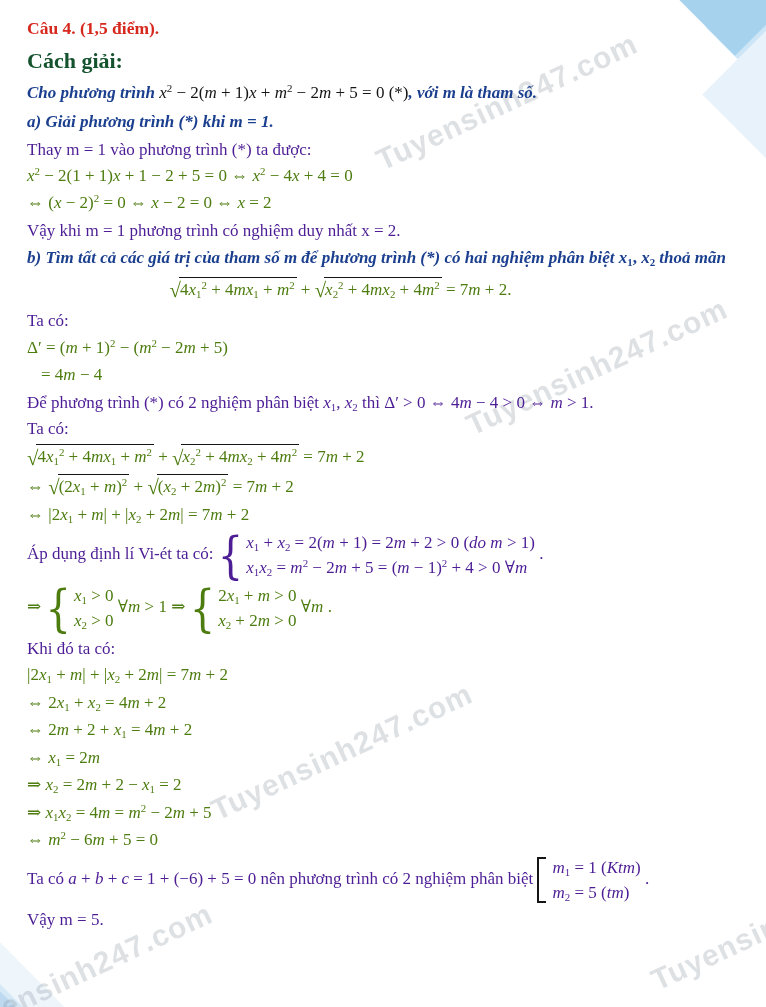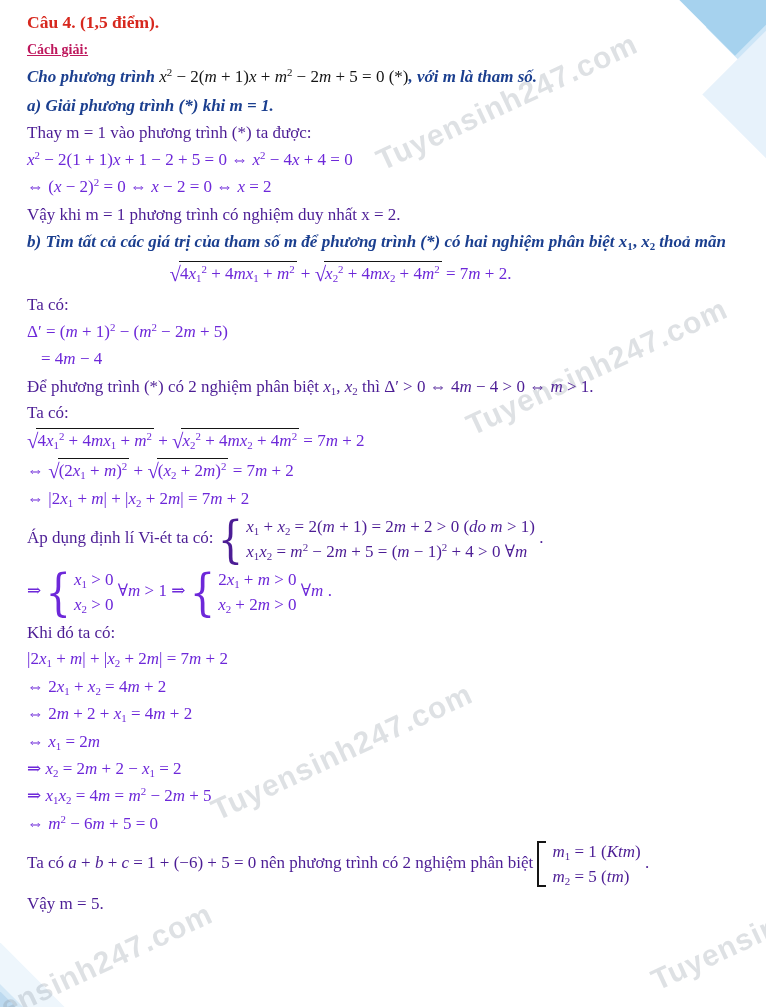--- a/index.html
+++ b/index.html
@@ -16,29 +16,29 @@
   
   .wm{position:absolute;z-index:1;font-family:"Liberation Sans","DejaVu Sans",sans-serif;
       font-weight:bold;font-size:30px;letter-spacing:1px;color:rgba(138,148,158,0.28);
       transform:rotate(-25deg);white-space:nowrap;pointer-events:none;}
   .wm1{left:365px;top:85px;}
   .wm2{left:455px;top:350px;}
   .wm3{left:200px;top:735px;}
   .wm4{left:640px;top:905px;}
   .wm5{left:-60px;top:955px;}
   
-  .content{position:relative;z-index:2;padding:6px 12px 0 27px;}
+  .content{position:relative;z-index:2;padding:12px 12px 0 27px;}
   .blk{margin:3px 0 5px;font-size:17px;line-height:1.26;}
   .b-title{color:#d7281e;font-weight:bold;font-size:17.5px;margin:5px 0 8px;}
-  .b-heading{color:#be185d;font-weight:bold;font-size:14px;margin:4px 0 7px;text-decoration:underline;}
+  .b-heading{color:#14532d;font-weight:bold;font-size:22px;margin:4px 0 7px;}
   .b-lead{color:#1b3f8f;font-weight:bold;font-style:italic;margin:4px 0 8px;}
   .b-lead .math{color:#151515;font-weight:normal;font-style:normal;}
   .b-section{color:#1b3f8f;font-weight:bold;font-style:italic;margin:6px 0 6px;}
   .b-para{color:#4c1d95;}
-  .b-math{color:#6d28d9;margin:4px 0 6px;}
+  .b-math{color:#4d7c0f;margin:4px 0 6px;}
   .indent{margin-left:14px;}
   .center{text-align:center;margin:8px 100px 10px 0;}
   .math{font-style:normal;}
   .math i{font-style:italic;}
   sub,sup{font-size:64%;line-height:0;}
   sub{vertical-align:-0.3em;}
   sup{vertical-align:0.55em;}
   .sqrt{white-space:nowrap;}
   .sqrt > .sym{display:inline-block;font-size:1.22em;line-height:1;vertical-align:-0.1em;margin-right:-2px;}
   .sqrt > .rad{display:inline-block;border-top:1.4px solid #151515;padding:1px 2px 0 1px;}

